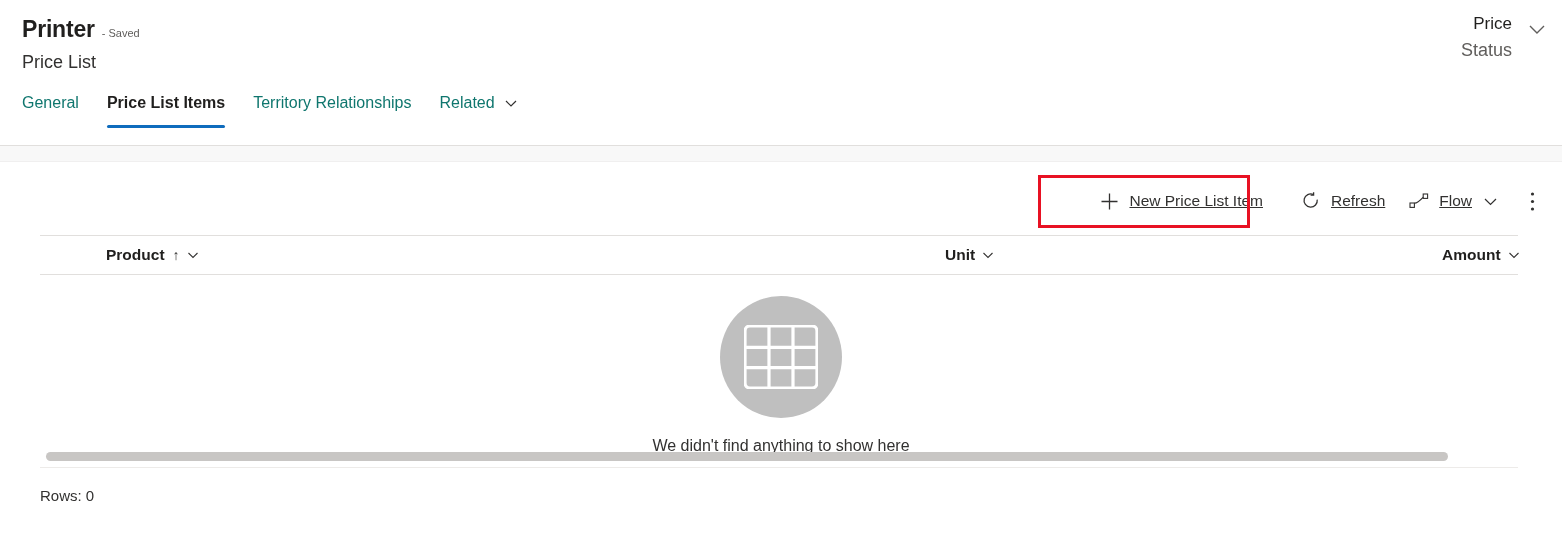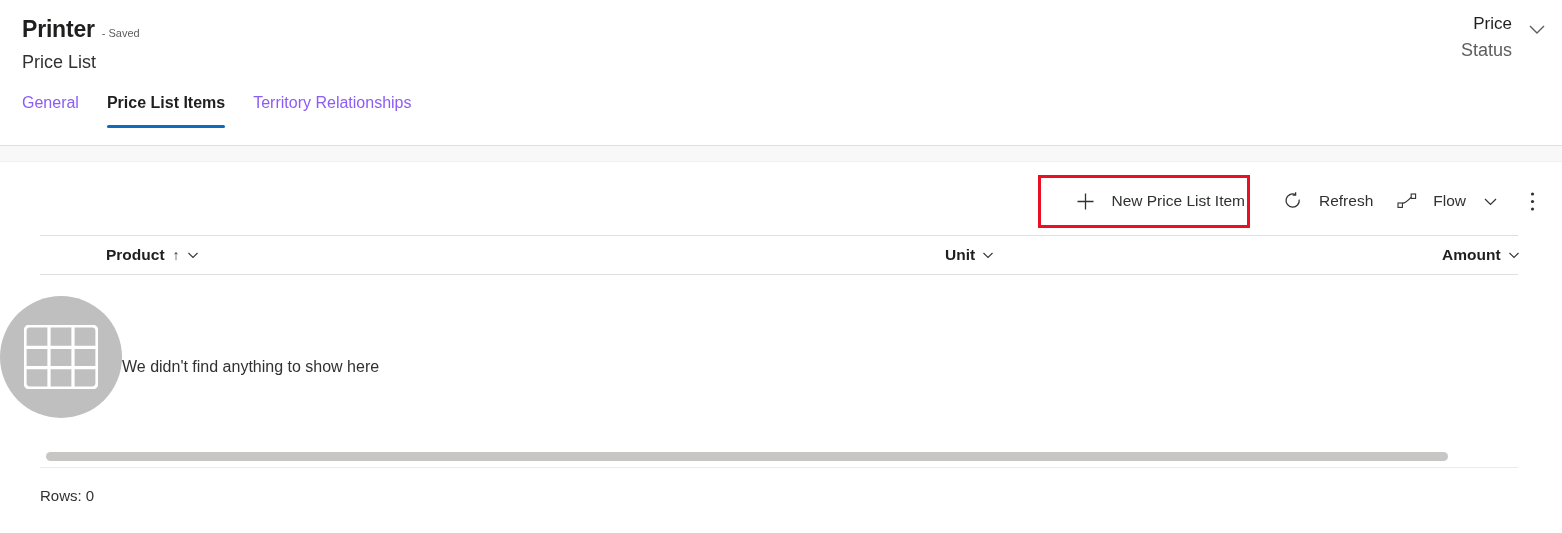--- a/index.html
+++ b/index.html
@@ -85,21 +85,21 @@
     left: 22px;
     top: 94px;
     display: flex;
     align-items: flex-start;
     gap: 0;
   }
   .tab {
     position: relative;
     padding: 0 14px 16px 14px;
     font-size: 16px;
-    color: #8b5cf6;
+    color: #0f766e;
     cursor: pointer;
     white-space: nowrap;
     display: flex;
     align-items: center;
     gap: 8px;
   }
   .tab:first-child { padding-left: 0; }
   .tab.active {
     font-weight: bold;
     color: #201f1e;
@@ -145,26 +145,27 @@
     height: 62px;
     display: flex;
     align-items: center;
     justify-content: flex-end;
     padding-right: 18px;
     box-sizing: border-box;
   }
   .cmd {
     display: flex;
     align-items: center;
-    gap: 16px;
+    gap: 10px;
     padding: 11px 12px;
     font-size: 15.5px;
     color: #323130;
     cursor: pointer;
     white-space: nowrap;
+    text-decoration: underline;
   }
   .cmd-new {
     margin-right: 14px;
   }
   .cmd-highlight {
     position: absolute;
     left: 1038px;
     top: 175px;
     width: 212px;
     height: 53px;
@@ -223,20 +224,21 @@
     height: 1px;
     background: #e1dfdd;
   }
 
   
   .empty-state {
     position: absolute;
     left: 0; top: 296px;
     width: 1562px;
     display: flex;
+    flex-direction: column;
     align-items: center;
   }
   .empty-circle {
     width: 122px;
     height: 122px;
     border-radius: 50%;
     background: #bfbfbf;
     display: flex;
     align-items: center;
     justify-content: center;
@@ -305,20 +307,28 @@
   <div class="tabstrip">
     <div class="tab">
       <span>General</span>
     </div>
     <div class="tab active">
       <span>Price List Items</span>
       <span class="tab-underline"></span>
     </div>
     <div class="tab">
       <span>Territory Relationships</span>
+    </div>
+    <div class="tab">
+      <span>Related</span>
+      <span style="line-height:0;">
+        <svg width="16" height="16" viewBox="0 0 16 16" aria-hidden="true">
+          <path d="M3 6 L8 11 L13 6" fill="none" stroke="#323130" stroke-width="1.2"></path>
+        </svg>
+      </span>
     </div>
   </div>
 </div>
 
 <div class="section-divider"></div>
 <div class="section-band"></div>
 <div class="band-edge"></div>
 
 <div class="commandbar">
 

